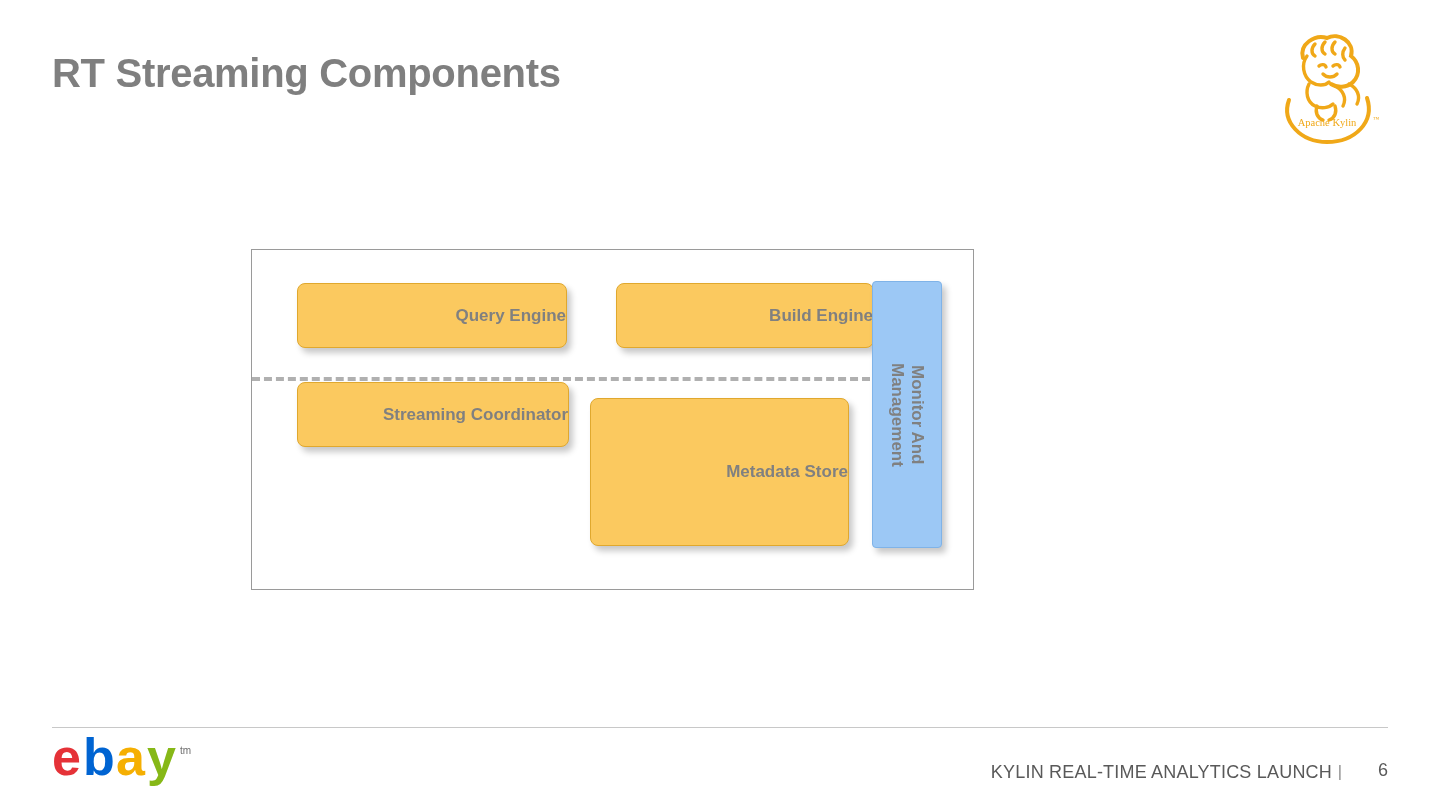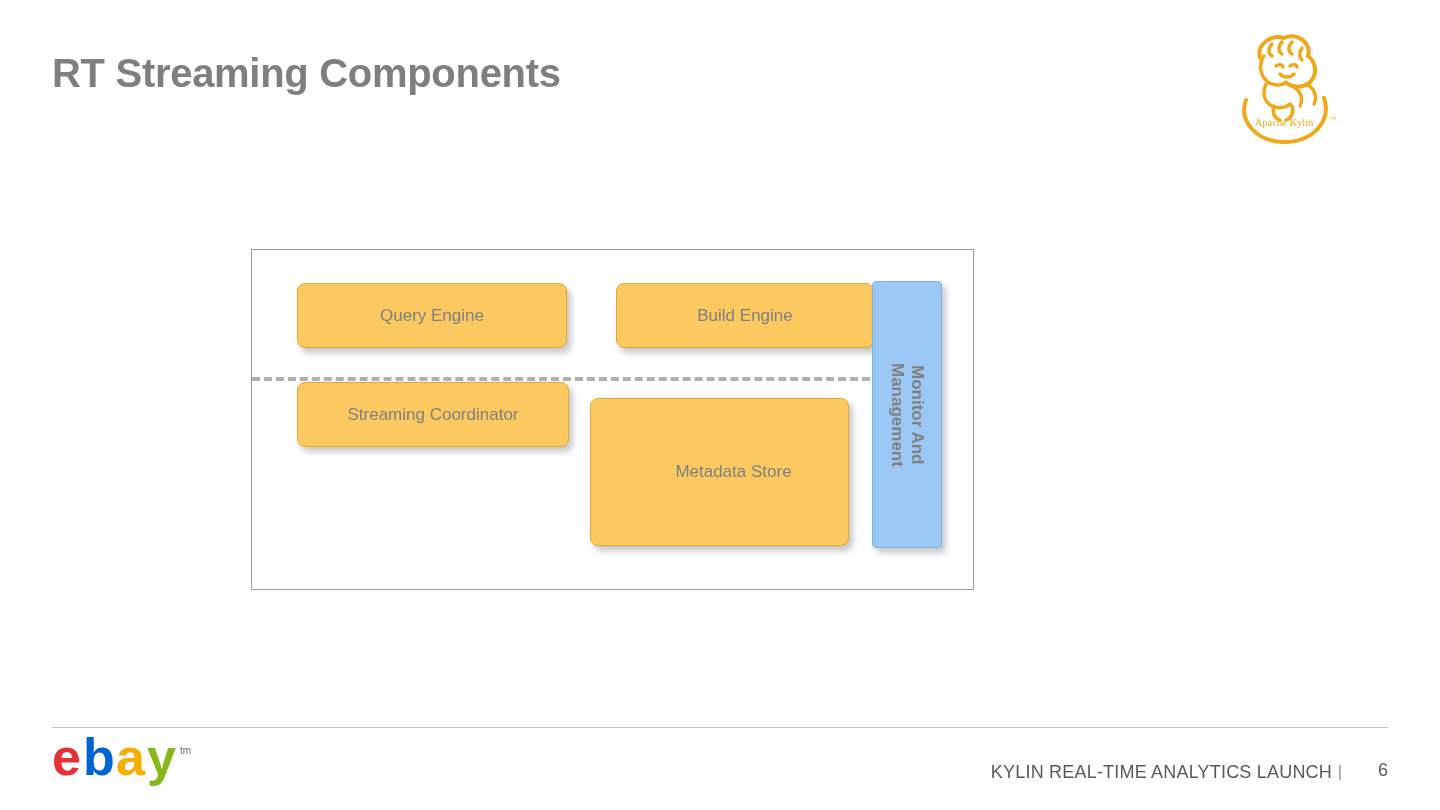--- a/index.html
+++ b/index.html
@@ -24,21 +24,21 @@
     font-weight: bold;
     color: #7f7f7f;
     letter-spacing: -0.3px;
     white-space: nowrap;
     margin-top: 13px;
   }
 
   
   .kylin-logo {
     position: absolute;
-    left: 1220px;
+    left: 1263px;
     top: 22px;
     width: 128px;
     height: 128px;
     text-decoration: underline;
   }
   .kylin-logo svg { display: block; }
 
   
   .diagram {
     position: absolute;
@@ -52,23 +52,23 @@
   }
 
   .box {
     position: absolute;
     background: #fbc95f;
     border: 1px solid #e0a82e;
     border-radius: 8px;
     box-shadow: 4px 5px 6px rgba(0,0,0,0.22);
     display: flex;
     align-items: center;
-    justify-content: center;
+    justify-content: flex-end;
     color: #808080;
-    font-weight: normal;
+    font-weight: bold;
     font-size: 17px;
     box-sizing: border-box;
   }
 
   .box-query      { left: 45px;  top: 33px;  width: 270px; height: 65px; }
   .box-build      { left: 340px; top: 33px;  width: 258px; height: 65px; margin-left: 24px; }
   .box-coord      { left: 45px;  top: 132px; width: 272px; height: 65px; }
   .box-receiver   { left: 45px;  top: 231px; width: 270px; height: 65px; }
   .box-metadata   { left: 338px; top: 148px; width: 259px; height: 148px; padding-left: 28px; }
 

